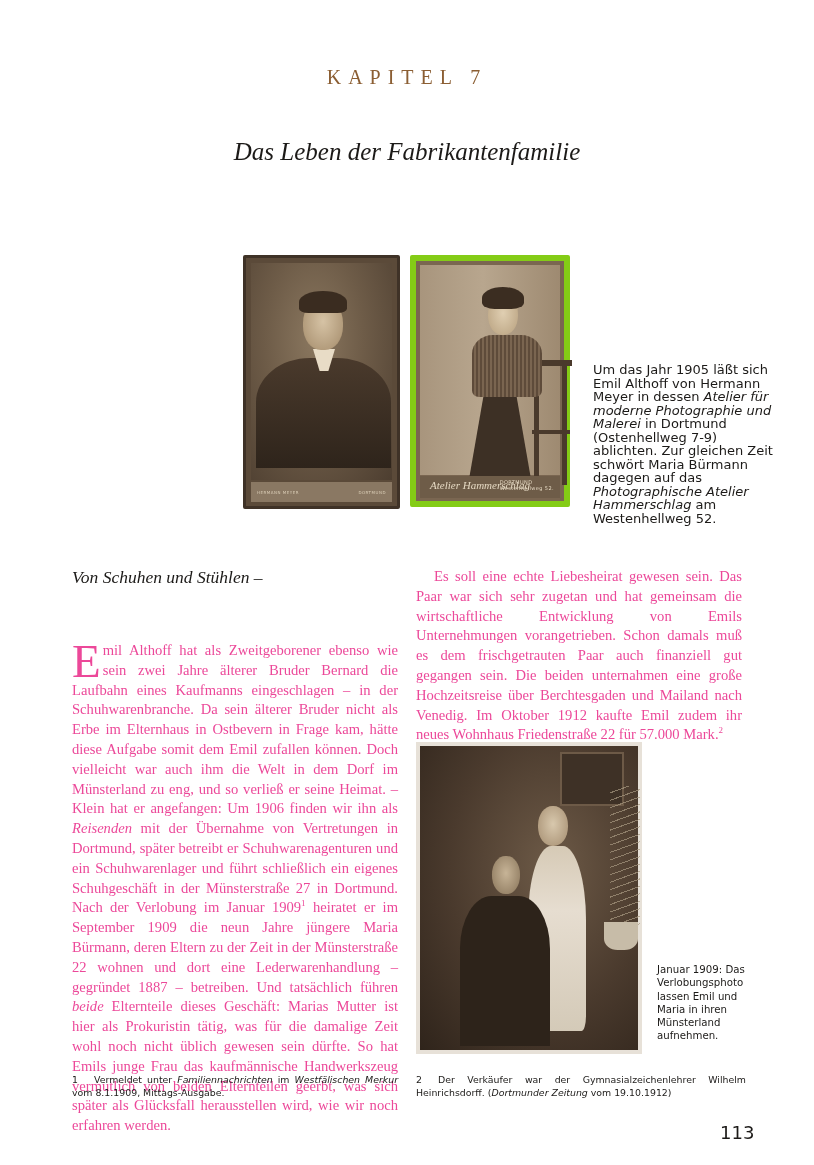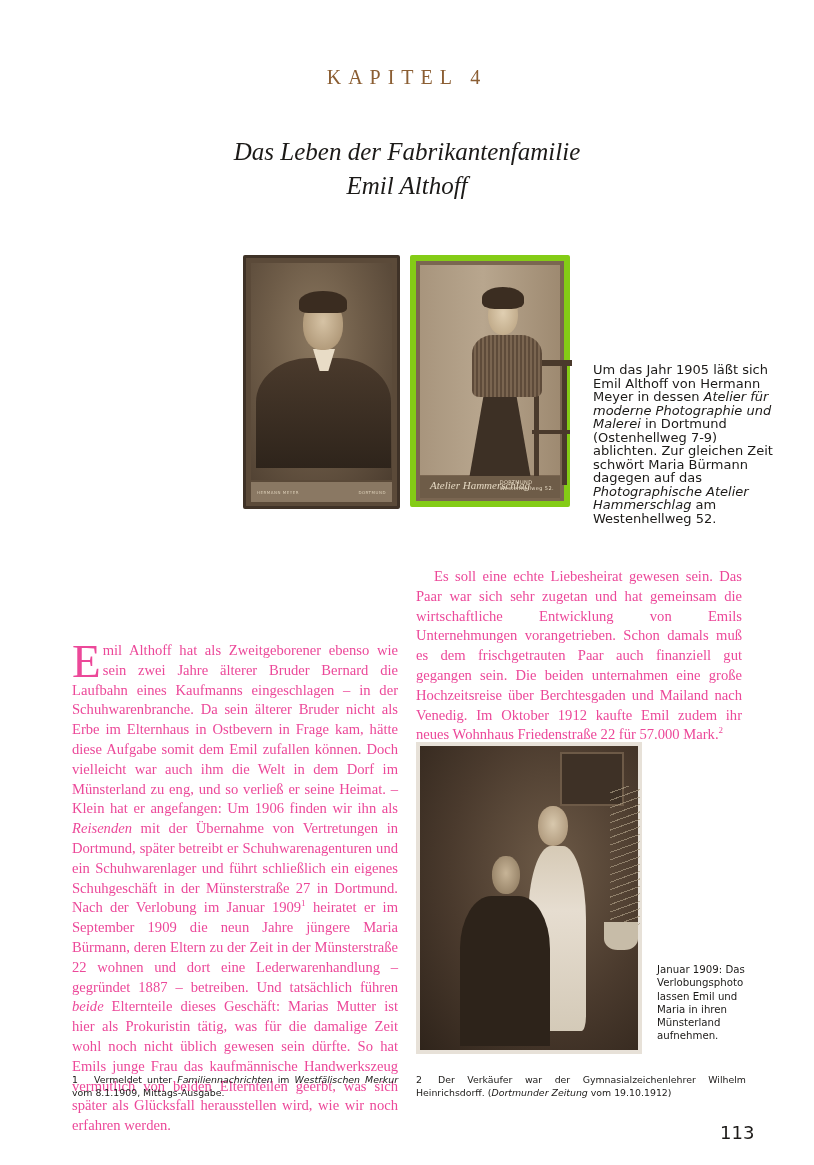--- a/index.html
+++ b/index.html
@@ -77,25 +77,24 @@
   .footnote { position:absolute; font-size:9.4px; line-height:13px; color:#1c1a18; text-align:justify; }
   .fn-left { left:72px; top:1073px; width:326px; }
   .fn-right { left:416px; top:1073px; width:330px; }
   .fn-num { display:inline-block; width:22px; }
 
   .page-number { position:absolute; left:720px; top:1122px; font-size:18px; color:#1c1a18; font-family:"DejaVu Sans", sans-serif; }
 </style>
 </head>
 <body>
 
-<div class="chapter-label">KAPITEL 4</div>
+<div class="chapter-label">KAPITEL 7</div>
 
 <div class="chapter-title">
   <div>Das Leben der Fabrikantenfamilie</div>
-  <div>Emil Althoff</div>
 </div>
 
 <div class="photo photo-man">
   <div class="scene">
     <div class="body"></div>
     <div class="collar"></div>
     <div class="head"></div>
     <div class="hair"></div>
   </div>
   <div class="mount">
@@ -124,20 +123,21 @@
       <span>Westenhellweg 52.</span>
     </span>
   </div>
 </div>
 
 <div class="caption-top sans">
   <span>Um das Jahr 1905 läßt sich Emil Althoff von Hermann Meyer in dessen </span><em>Atelier für moderne Photographie und Malerei</em><span> in Dortmund (Ostenhellweg 7-9) ablichten. Zur gleichen Zeit schwört Maria Bürmann dagegen auf das </span><em>Photographische Atelier Hammerschlag</em><span> am Westenhellweg 52.</span>
 </div>
 
 <div class="section-heading">
+  <div>Von Schuhen und Stühlen –</div>
 </div>
 
 <div class="body-col col-left">
   <p><span class="drop-cap">E</span><span>mil Althoff hat als Zweitgeborener ebenso wie sein zwei Jahre älterer Bruder Bernard die Laufbahn eines Kaufmanns eingeschlagen – in der Schuhwarenbranche. Da sein älterer Bruder nicht als Erbe im Elternhaus in Ostbevern in Frage kam, hätte diese Aufgabe somit dem Emil zufallen können. Doch vielleicht war auch ihm die Welt in dem Dorf im Münsterland zu eng, und so verließ er seine Heimat. – Klein hat er angefangen: Um 1906 finden wir ihn als </span><em>Reisenden</em><span> mit der Übernahme von Vertretungen in Dortmund, später betreibt er Schuhwarenagenturen und ein Schuhwarenlager und führt schließlich ein eigenes Schuhgeschäft in der Münsterstraße 27 in Dortmund. Nach der Verlobung im Januar 1909</span><sup>1</sup><span> heiratet er im September 1909 die neun Jahre jüngere Maria Bürmann, deren Eltern zu der Zeit in der Münsterstraße 22 wohnen und dort eine Lederwarenhandlung – gegründet 1887 – betreiben. Und tatsächlich führen </span><em>beide</em><span> Elternteile dieses Geschäft: Marias Mutter ist hier als Prokuristin tätig, was für die damalige Zeit wohl noch nicht üblich gewesen sein dürfte. So hat Emils junge Frau das kaufmännische Handwerkszeug vermutlich von beiden Elternteilen geerbt, was sich später als Glücksfall herausstellen wird, wie wir noch erfahren werden.</span></p>
 </div>
 
 <div class="body-col col-right">
   <p><span>Es soll eine echte Liebesheirat gewesen sein. Das Paar war sich sehr zugetan und hat gemeinsam die wirtschaftliche Entwicklung von Emils Unternehmungen vorangetrieben. Schon damals muß es dem frischgetrauten Paar auch finanziell gut gegangen sein. Die beiden unternahmen eine große Hochzeitsreise über Berchtesgaden und Mailand nach Venedig. Im Oktober 1912 kaufte Emil zudem ihr neues Wohnhaus Friedenstraße 22 für 57.000 Mark.</span><sup>2</sup></p>
 </div>
 

